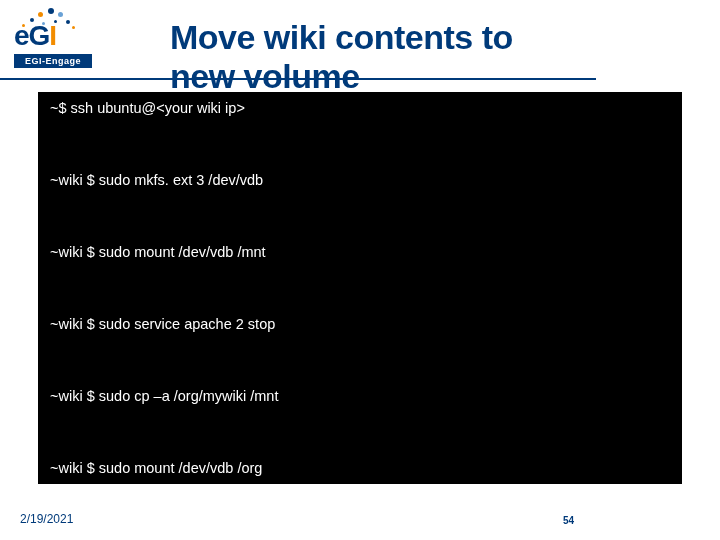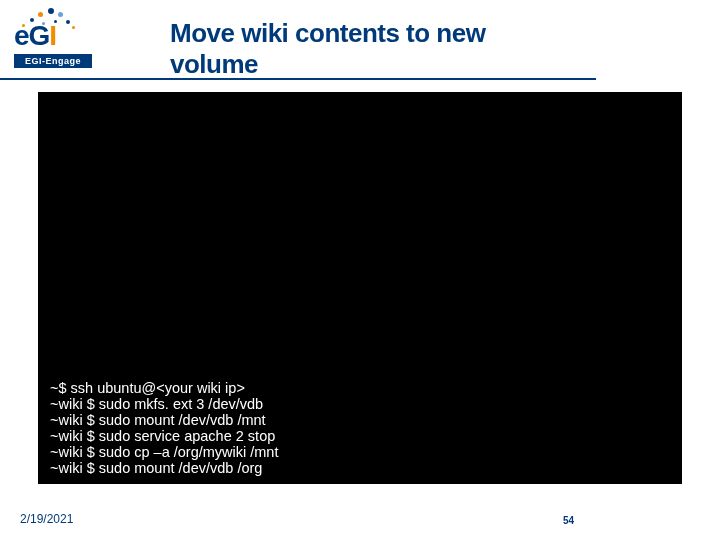--- a/index.html
+++ b/index.html
@@ -7,22 +7,22 @@
   .slide { width: 596px; height: 540px; position: relative; background: #ffffff; }
   .header { height: 80px; width: 100%; position: relative; border-bottom: 2px solid #003a7a; }
   .logo { position: absolute; left: 8px; top: 6px; width: 90px; height: 68px; }
   .logo-dots { width: 60px; height: 28px; position: absolute; top: 0; left: 12px; }
   .dot { position: absolute; border-radius: 50%; }
   .logo-text { position: absolute; bottom: 22px; left: 6px; font-weight: 900; font-size: 28px; letter-spacing: -1px; color: #003a7a; font-family: Arial, sans-serif; }
   .logo-text .e { color: #003a7a; }
   .logo-text .g { color: #003a7a; }
   .logo-text .i { color: #f28c00; }
   .engage-bar { position: absolute; bottom: 6px; left: 6px; width: 78px; height: 14px; background: #003a7a; color: #fff; font-size: 9px; font-weight: bold; display: flex; align-items: center; justify-content: center; letter-spacing: 0.5px; }
-  .title { position: absolute; top: 18px; left: 170px; right: 20px; font-size: 26px; font-weight: 900; color: #003a7a; font-family: Arial, sans-serif; letter-spacing: -0.5px; }
-  .terminal { position: absolute; top: 92px; left: 38px; width: 644px; height: 392px; background: #000; padding: 8px 12px; display: flex; flex-direction: column; justify-content: flex-end; }
+  .title { position: absolute; top: 18px; left: 170px; right: 20px; font-size: 34px; font-weight: 900; color: #003a7a; font-family: Arial, sans-serif; letter-spacing: -0.5px; }
+  .terminal { position: absolute; top: 92px; left: 38px; width: 644px; height: 392px; background: #000; padding: 8px 12px; display: flex; flex-direction: column; justify-content: space-between; }
   .terminal-line { color: #fff; font-family: Arial, sans-serif; font-size: 14.5px; white-space: pre; }
   .footer { position: absolute; bottom: 0; left: 0; width: 100%; height: 40px; }
   .date { position: absolute; left: 20px; bottom: 14px; font-size: 12px; font-weight: normal; color: #003a7a; }
   .pagenum { position: absolute; right: 22px; bottom: 14px; font-size: 10px; font-weight: bold; color: #003a7a; }
 </style>
 </head>
 <body>
 
 <div class="slide">
 

